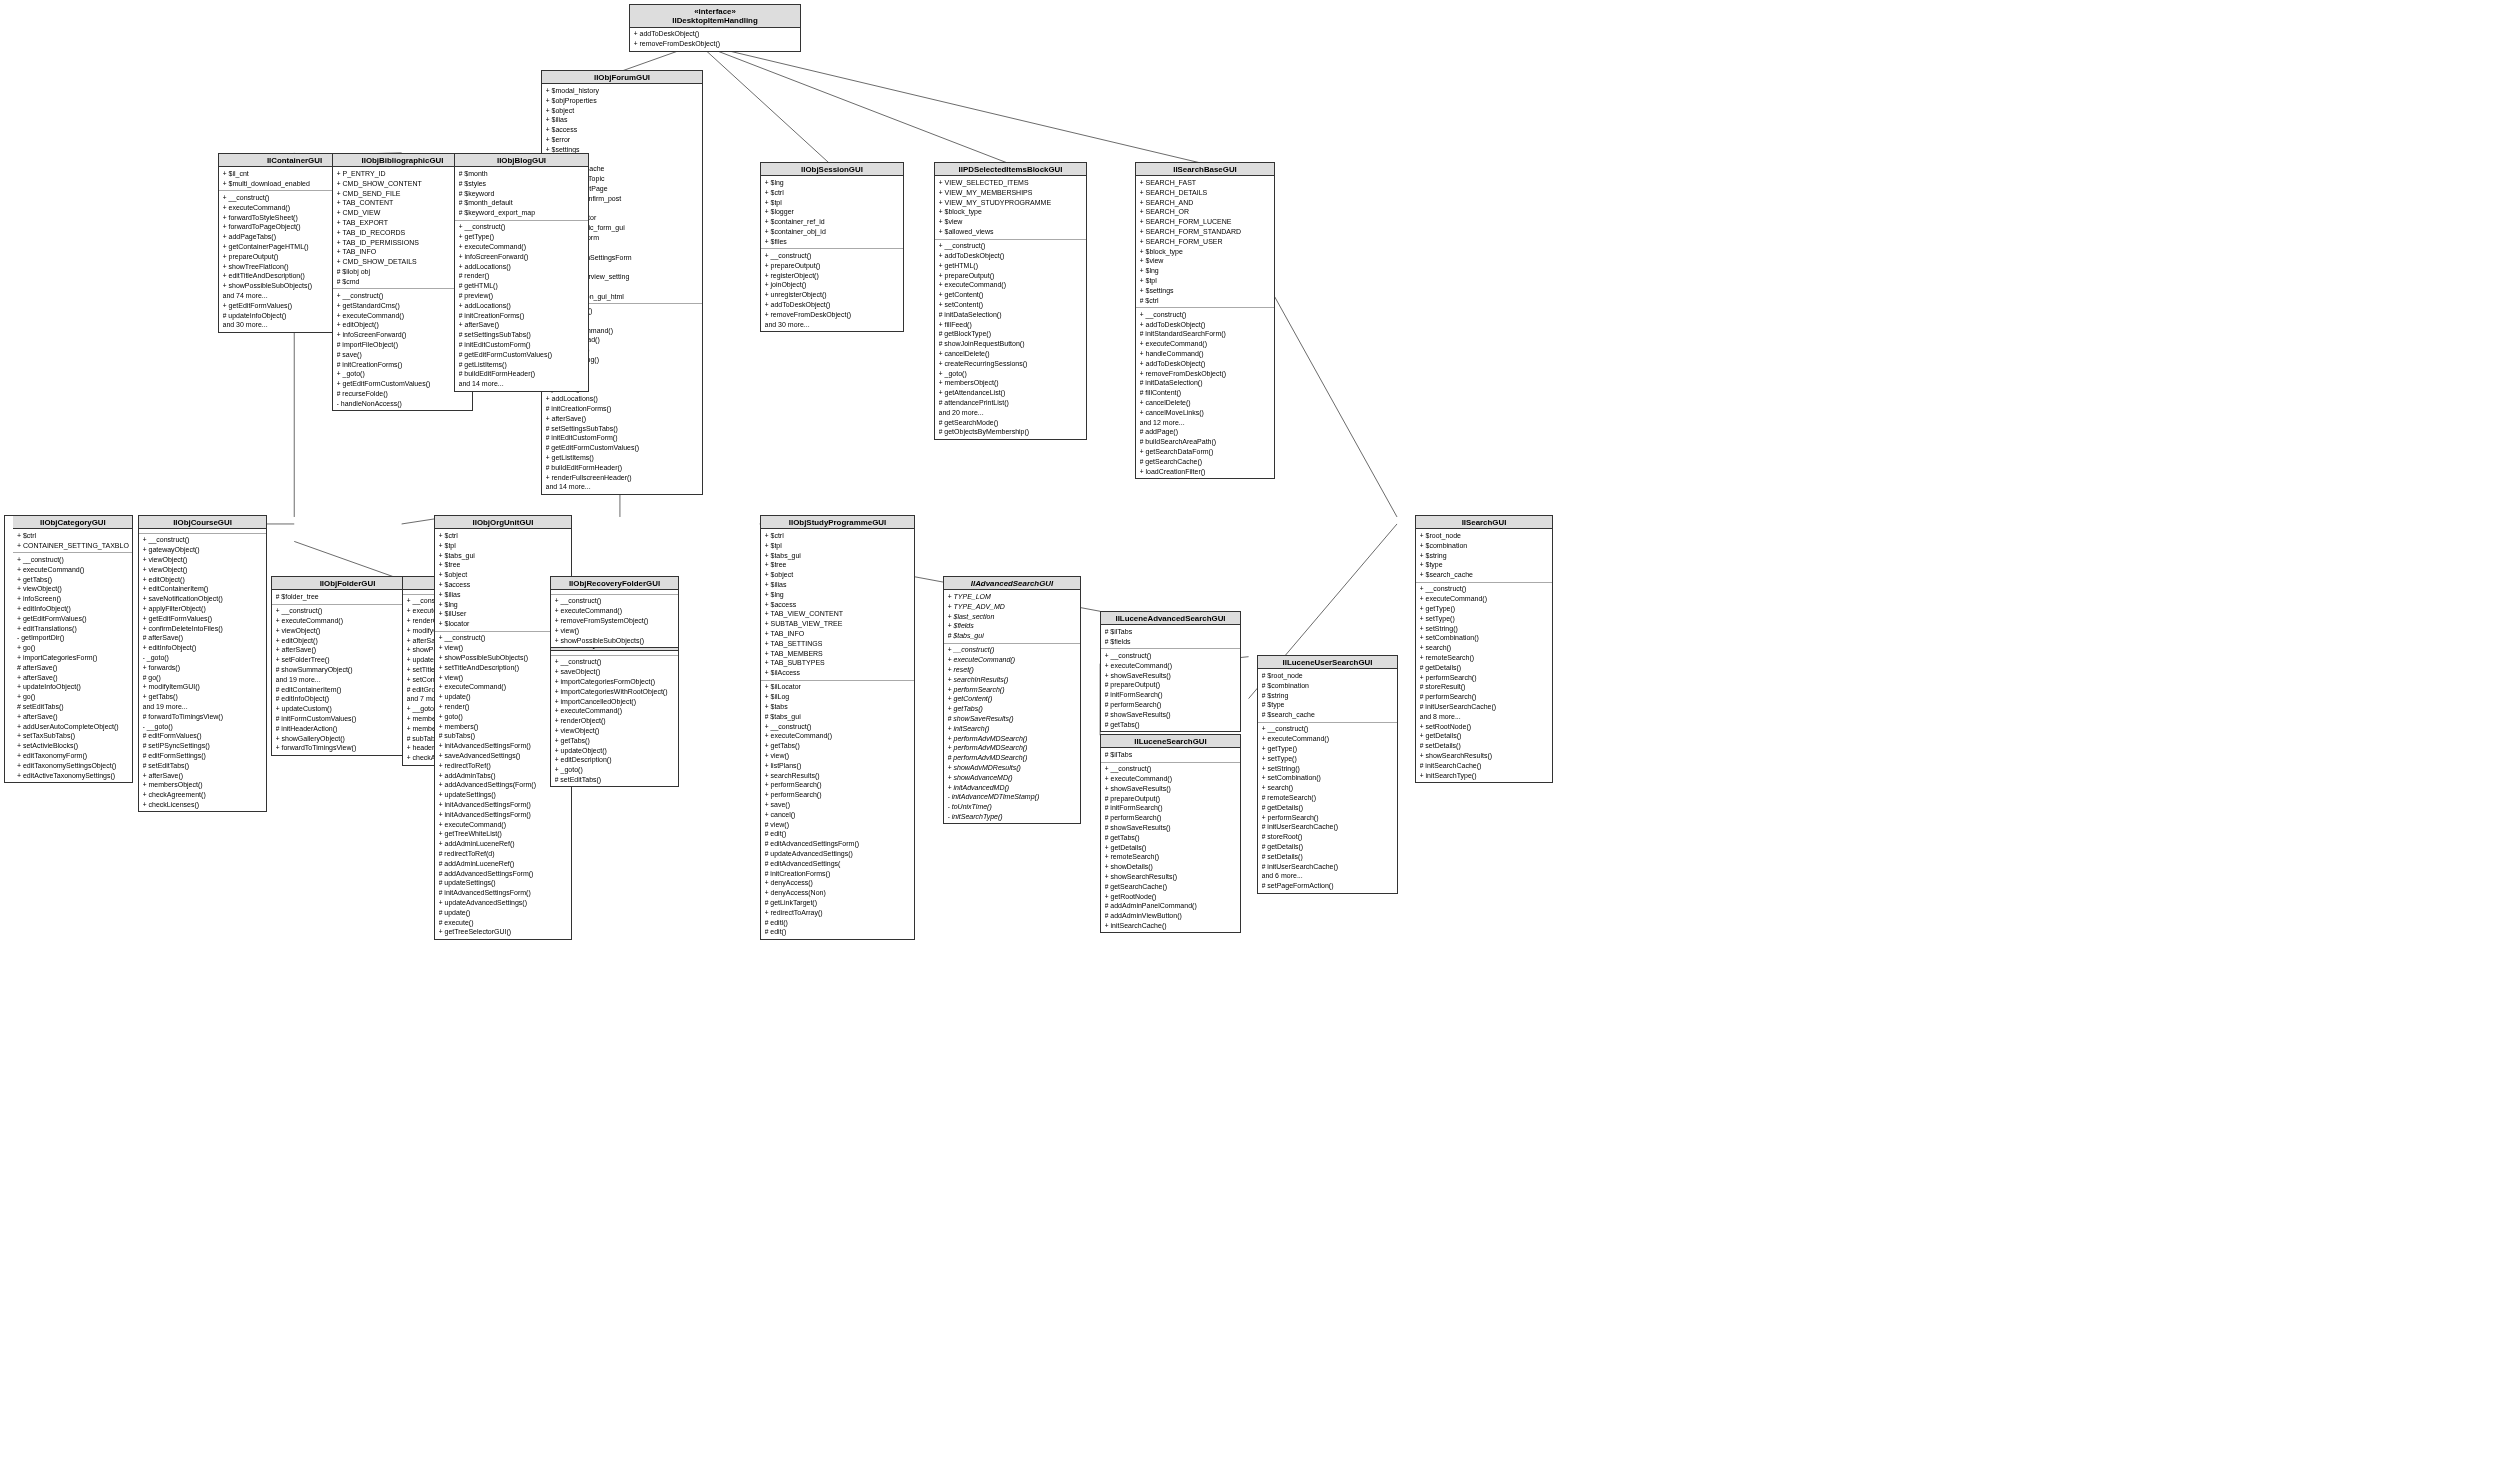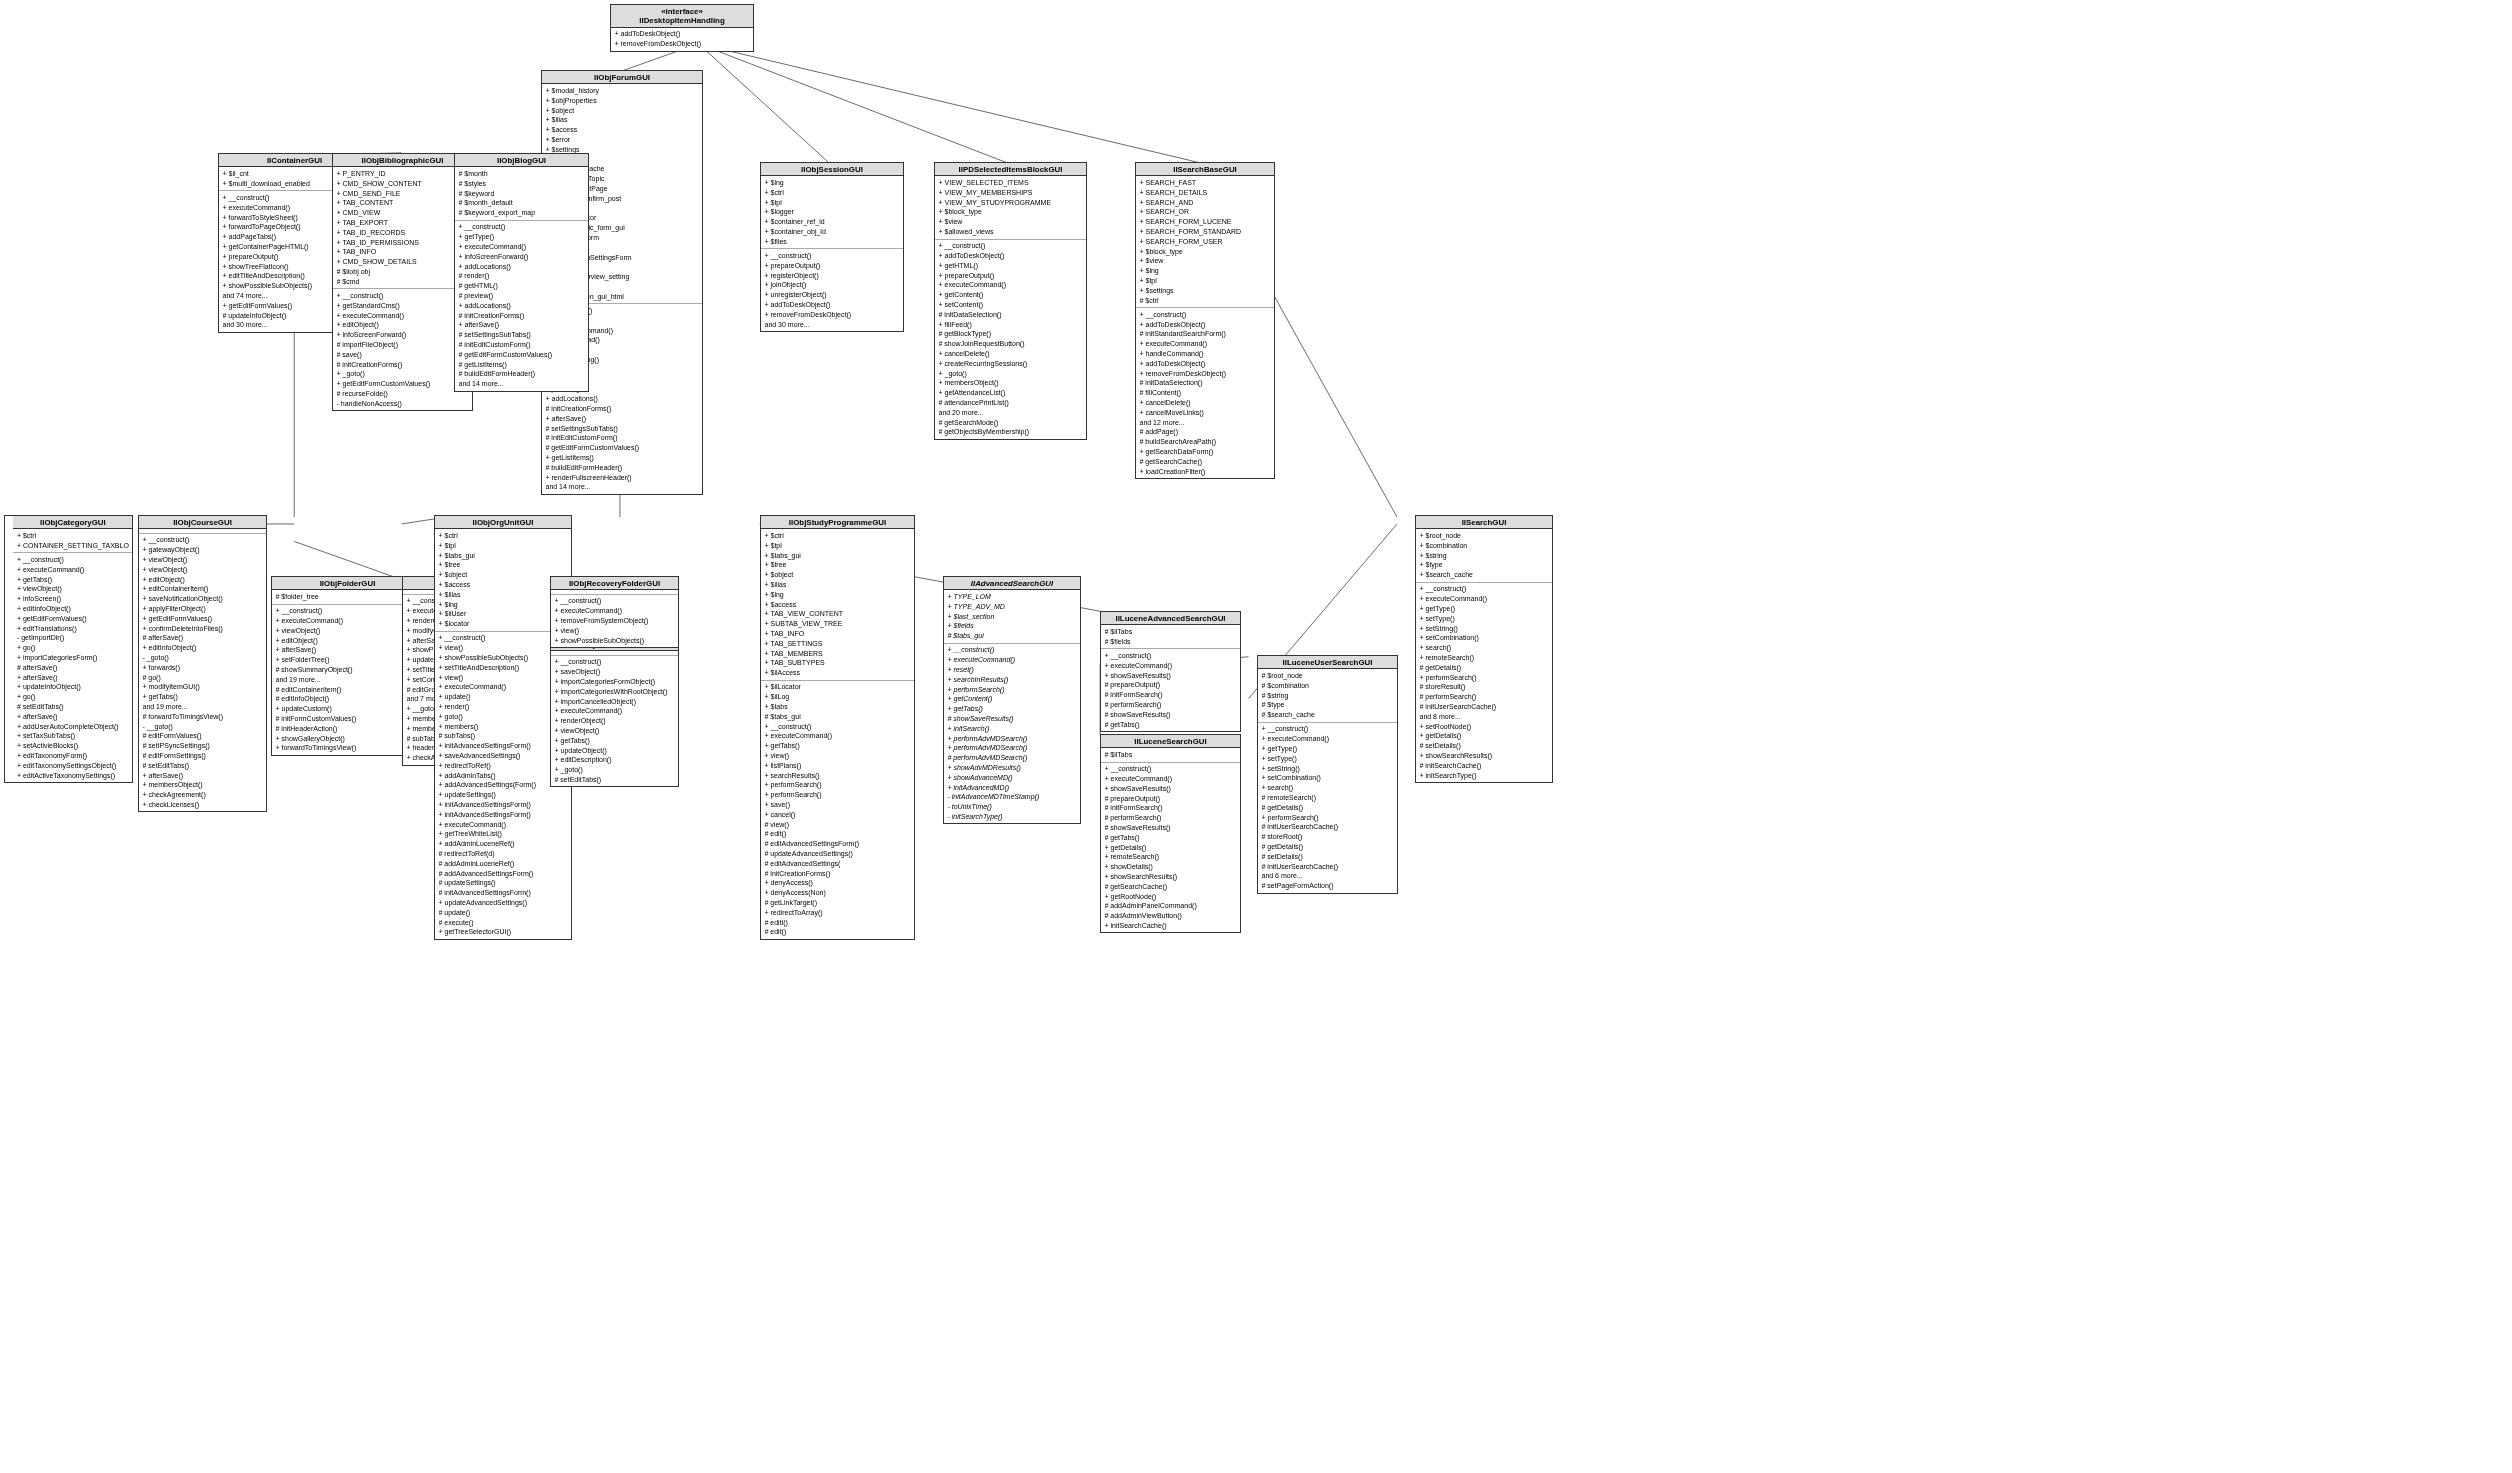--- a/index.html
+++ b/index.html
@@ -85,21 +85,21 @@
     <line class="connector" x1="615" y1="600" x2="630" y2="662"></line>
     <line class="connector" x1="700" y1="730" x2="700" y2="760"></line>
     <line class="connector" x1="870" y1="600" x2="1045" y2="662"></line>
     <line class="connector" x1="1045" y1="660" x2="1260" y2="700"></line>
     <line class="connector" x1="1260" y1="760" x2="1260" y2="842"></line>
     <line class="connector" x1="1260" y1="770" x2="1430" y2="752"></line>
     <line class="connector" x1="1375" y1="187" x2="1600" y2="592"></line>
     <line class="connector" x1="1600" y1="600" x2="1430" y2="800"></line>
   </svg>
 
-  <div class="uml-box" style="left:610px;top:4.4px;width:144px;">
+  <div class="uml-box" style="left:629px;top:4.4px;width:172px;">
     <div class="uml-header">«interface»<br>IIDesktopItemHandling</div>
     <div class="uml-section">
       <div>+ addToDeskObject()</div>
       <div>+ removeFromDeskObject()</div>
     </div>
   </div>
 
   <div class="uml-box" style="left:541px;top:70px;width:162px;">
     <div class="uml-header">IIObjForumGUI</div>
     <div class="uml-section">

